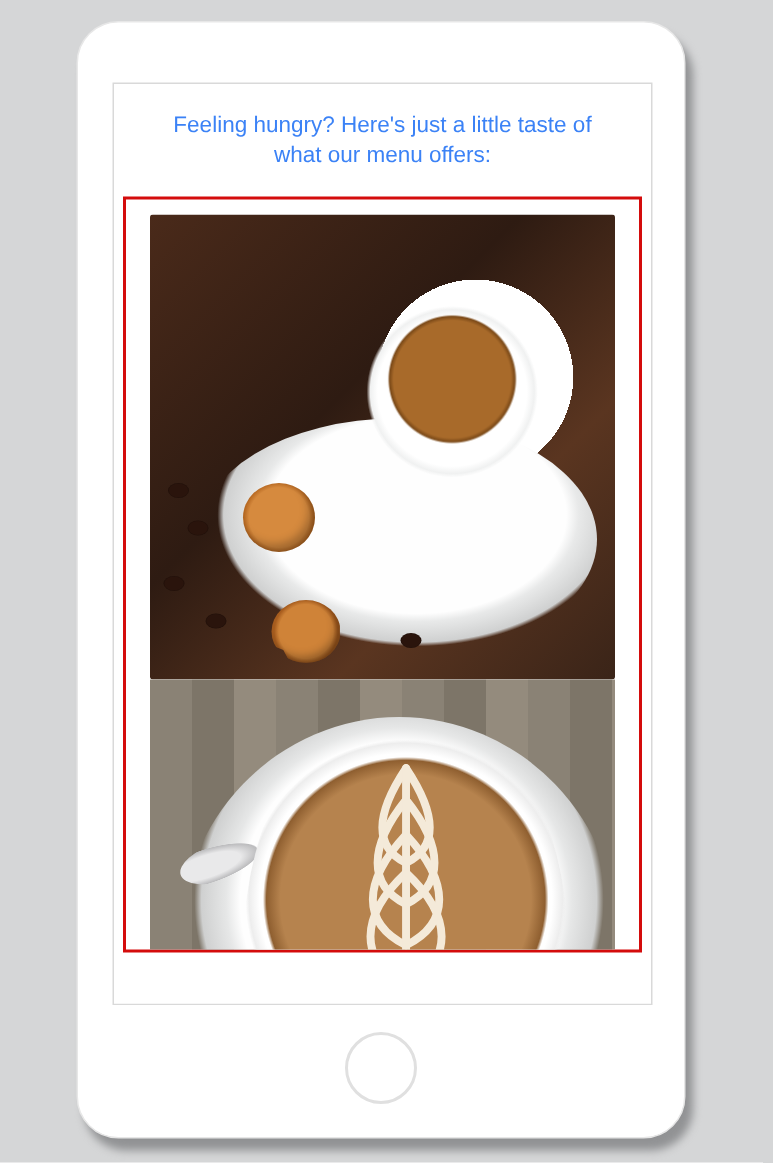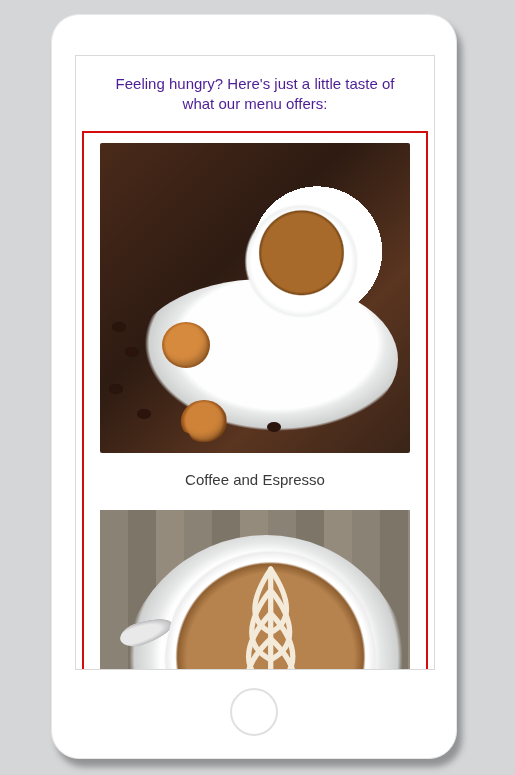--- a/index.html
+++ b/index.html
@@ -40,21 +40,21 @@
     background: #fff;
   }
   
   .scroll-area::-webkit-scrollbar { width: 16px; background:#f1f1f1; border-left:1px solid #e4e4e4;}
   .scroll-area::-webkit-scrollbar-thumb { background:#c4c4c4; border:2px solid #f1f1f1; border-radius:2px;}
   .scroll-area::-webkit-scrollbar-button { height:16px; background:#f1f1f1; border:1px solid #e4e4e4;}
   .intro {
     padding: 18px 24px 10px;
     text-align: center;
     font-size: 15px;
-    color: #4c1d95;
+    color: #3b82f6;
     line-height: 1.35;
   }
   .highlight {
     margin: 6px 6px 6px 6px;
     border: 2px solid #d40c0c;
     padding: 10px 16px 0;
   }
   .img-box {
     width: 100%;
     aspect-ratio: 1/1;
@@ -159,21 +159,20 @@
         <div class="img-box coffee1">
           <div class="bean b1"></div>
           <div class="bean b2"></div>
           <div class="bean b3"></div>
           <div class="bean b4"></div>
           <div class="bean b5"></div>
           <div class="cookie1"></div>
           <div class="cookie2"></div>
         </div>
 
-        <div class="caption">Coffee and Espresso</div>
 
         <div class="img-box-2 coffee2">
           <div class="spoon"></div>
           <div class="latte-cup"></div>
           <div class="latte-art">
             <svg viewBox="0 0 100 200">
               <g fill="none" stroke="#f4ead9" stroke-width="5" stroke-linecap="round">
                 <path d="M50 10 C30 40 30 60 50 70 C70 60 70 40 50 10"></path>
                 <path d="M50 30 C26 60 26 84 50 96 C74 84 74 60 50 30"></path>
                 <path d="M50 52 C22 82 22 108 50 122 C78 108 78 82 50 52"></path>

